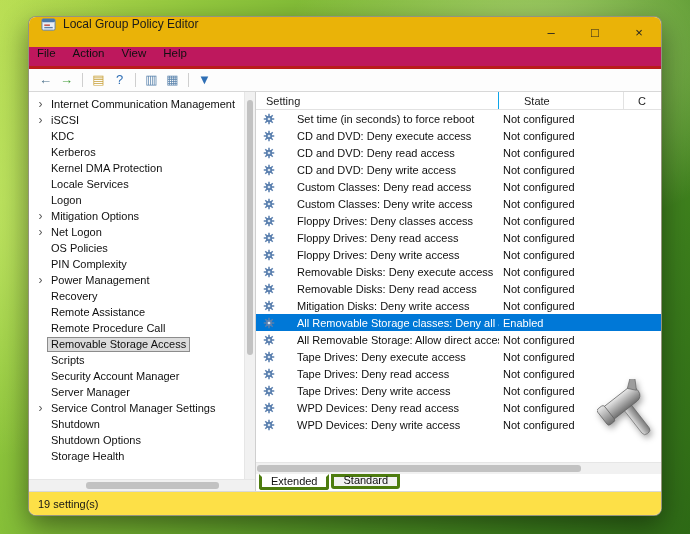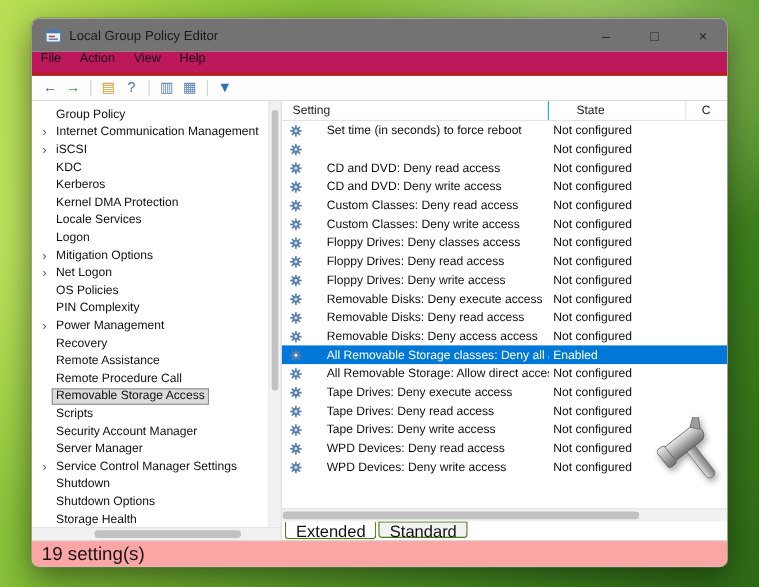--- a/index.html
+++ b/index.html
@@ -15,21 +15,21 @@
   }
 
   .window {
     position:absolute; left:28px; top:16px; width:634px; height:500px;
     background:#fff; border-radius:8px; overflow:hidden;
     border:1px solid rgba(60,60,20,.55);
     box-shadow:0 10px 28px rgba(0,0,0,.45);
     display:flex; flex-direction:column;
   }
 
-  .titlebar { flex:0 0 30px; background:#737373; display:flex; align-items:center; padding-left:12px; }
+  .titlebar { flex:0 0 30px; background:#eab308; display:flex; padding-left:12px; }
   .app-icon { width:15px; height:15px; margin-right:7px; flex:0 0 15px; }
   .title { font-size:12px; color:#1b1b1b; }
   .controls { margin-left:auto; display:flex; height:100%; }
   .controls span { width:44px; display:flex; align-items:center; justify-content:center; font-size:13px; color:#222; cursor:default; }
 
   .menubar { flex:0 0 22px; background:#be185d; border-bottom:3px solid #b91c1c; display:flex; align-items:flex-start; padding-left:8px; }
   .menubar span { font-size:11.5px; color:#101010; margin-right:17px; }
 
   .toolbar { flex:0 0 23px; background:#fdfdfd; border-bottom:1px solid #d8d8d8; display:flex; align-items:center; padding-left:6px; }
   .tb-btn { width:21px; text-align:center; font-size:13px; line-height:20px; }
@@ -60,25 +60,25 @@
   .lrow { height:17px; display:flex; align-items:center; font-size:11px; color:#101010; }
   .lrow.selected { background:#0078d7; color:#fff; }
   .c-setting { width:243px; flex:0 0 243px; display:flex; align-items:center; gap:22px; padding-left:7px; overflow:hidden; white-space:nowrap; }
   .gear { flex:0 0 12px; width:12px; height:12px; }
   .gear svg { display:block; width:12px; height:12px; }
   .c-state { width:125px; flex:0 0 125px; padding-left:4px; white-space:nowrap; overflow:hidden; }
   .c-comment { flex:1; }
   .right-pane .hscroll .thumb { left:1px; width:80%; }
 
   .tabs-row { flex:0 0 17px; display:flex; align-items:flex-start; padding-left:3px; background:#fff; }
-  .tab { display:flex; align-items:flex-start; padding:0 9px; height:15px; font-size:15px; color:#101010;
-         border:1px solid #4d7c0f; border-radius:0 0 3px 3px; margin-right:2px; background:#f2f2f2; }
+  .tab { display:flex; align-items:flex-end; padding:0 9px; height:15px; font-size:11px; color:#101010;
+         border:3px solid #4d7c0f; border-radius:0 0 3px 3px; margin-right:2px; background:#f2f2f2; }
   .tab.active { background:#fff; border-top-color:#fff; height:16px; }
 
-  .statusbar { flex:0 0 24px; background:#fca5a5; border-top:1px solid #d8d8d8; display:flex; align-items:center; padding-left:9px; font-size:17px; color:#151515; }
+  .statusbar { flex:0 0 24px; background:#fde047; border-top:1px solid #d8d8d8; display:flex; align-items:center; padding-left:9px; font-size:11px; color:#151515; }
 
   .hammer { position:absolute; left:597px; top:379px; width:64px; height:66px; filter:drop-shadow(2px 3px 3px rgba(0,0,0,.35)); }
 </style>
 </head>
 <body>
 
 <div class="desktop">
 
   <div class="window">
 
@@ -117,24 +117,20 @@
         <span class="tb-btn" style="color: rgb(91, 132, 173);">▦</span>
         <span class="tb-sep"></span>
         <span class="tb-btn" style="color: rgb(47, 111, 181);">▼</span>
       </div>
 
     <div class="main">
 
       <div class="left-pane">
         <div class="tree">
             <div class="tree-item">
-              <span class="chev"></span>
-              <span class="tree-label">Group Policy</span>
-            </div>
-            <div class="tree-item">
               <span class="chev">›</span>
               <span class="tree-label">Internet Communication Management</span>
             </div>
             <div class="tree-item">
               <span class="chev">›</span>
               <span class="tree-label">iSCSI</span>
             </div>
             <div class="tree-item">
               <span class="chev"></span>
               <span class="tree-label">KDC</span>
@@ -261,20 +257,21 @@
                     <g fill="#5a7fae">
                       <rect x="7" y="1" width="2" height="14"></rect>
                       <rect x="1" y="7" width="14" height="2"></rect>
                       <rect x="7" y="1" width="2" height="14" transform="rotate(45 8 8)"></rect>
                       <rect x="1" y="7" width="14" height="2" transform="rotate(45 8 8)"></rect>
                       <circle cx="8" cy="8" r="4.2"></circle>
                     </g>
                     <circle cx="8" cy="8" r="1.8" fill="#dce8f4"></circle>
                   </svg>
                 </span>
+                <span>CD and DVD: Deny execute access</span>
               </span>
               <span class="c-state">Not configured</span>
               <span class="c-comment"></span>
             </div>
             <div class="lrow">
               <span class="c-setting">
                 <span class="gear">
                   <svg viewBox="0 0 16 16">
                     <g fill="#5a7fae">
                       <rect x="7" y="1" width="2" height="14"></rect>
@@ -450,21 +447,21 @@
                     <g fill="#5a7fae">
                       <rect x="7" y="1" width="2" height="14"></rect>
                       <rect x="1" y="7" width="14" height="2"></rect>
                       <rect x="7" y="1" width="2" height="14" transform="rotate(45 8 8)"></rect>
                       <rect x="1" y="7" width="14" height="2" transform="rotate(45 8 8)"></rect>
                       <circle cx="8" cy="8" r="4.2"></circle>
                     </g>
                     <circle cx="8" cy="8" r="1.8" fill="#dce8f4"></circle>
                   </svg>
                 </span>
-                <span>Removable Disks: Deny access access</span>
+                <span>Mitigation Disks: Deny write access</span>
               </span>
               <span class="c-state">Not configured</span>
               <span class="c-comment"></span>
             </div>
             <div class="lrow selected">
               <span class="c-setting">
                 <span class="gear">
                   <svg viewBox="0 0 16 16">
                     <g fill="#5a7fae">
                       <rect x="7" y="1" width="2" height="14"></rect>

